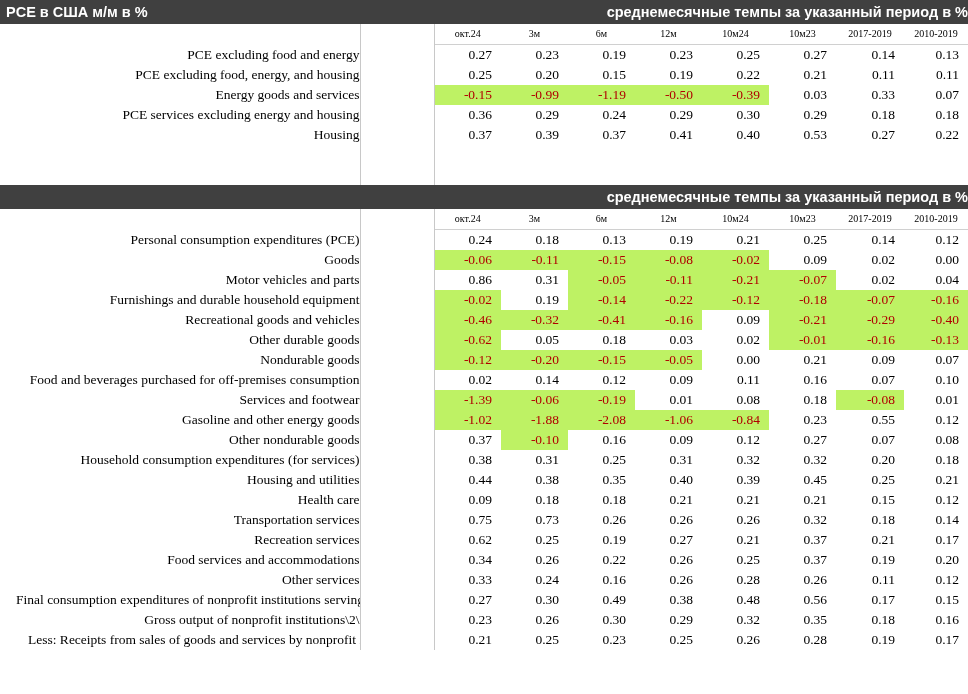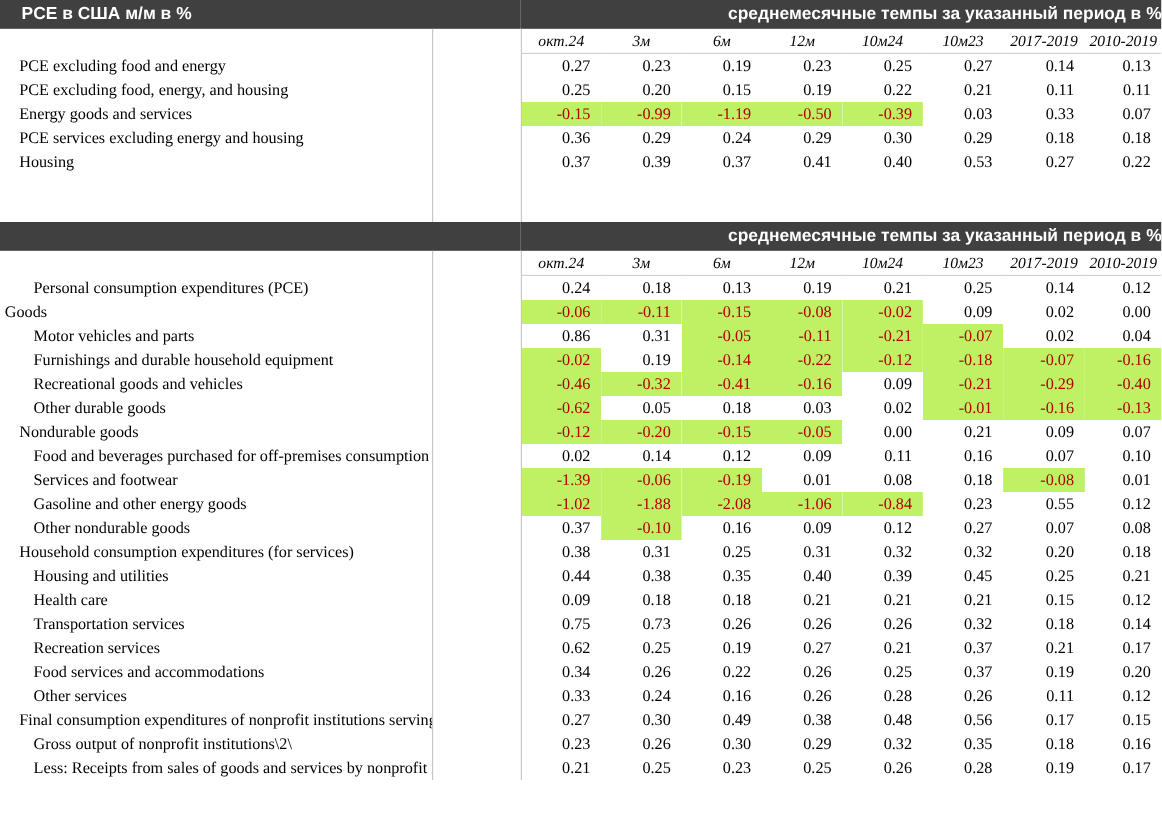--- a/index.html
+++ b/index.html
@@ -44,37 +44,36 @@
 
   .hdr-band {
     background: #404040;
     color: #ffffff;
     font-family: "Liberation Sans", sans-serif;
     font-weight: bold;
     font-size: 14.5px;
     height: 24px;
     line-height: 24px;
   }
-  .hdr-band.left { padding-left: 18px; text-align: left; color: #ffffff; }
+  .hdr-band.left { padding-left: 6px; text-align: left; color: #ffffff; }
   .hdr-band.center { text-align: right; }
   .hdr-band.blank { background: #404040; }
 
   .subhdr {
     background: #ffffff;
     color: #000000;
     text-align: center;
     font-family: "Liberation Serif", serif;
-    font-size: 13px;
+    font-size: 10px;
     border-bottom: 1px solid #d0d0d0;
-    font-style: italic;
   }
   .subhdr.empty { border-bottom: none; }
 
   .lbl {
-    text-align: left;
+    text-align: right;
     color: #000000;
     border-right: 1px solid #c8c8c8;
   }
   .gapcell {
     border-right: 1px solid #c8c8c8;
     background: #ffffff;
   }
   .num {
     text-align: right;
     padding-right: 9px;

